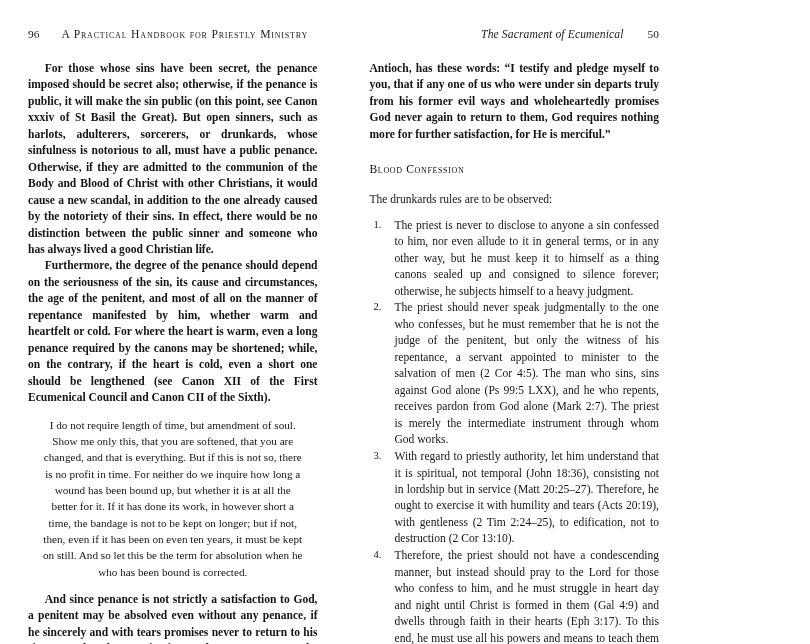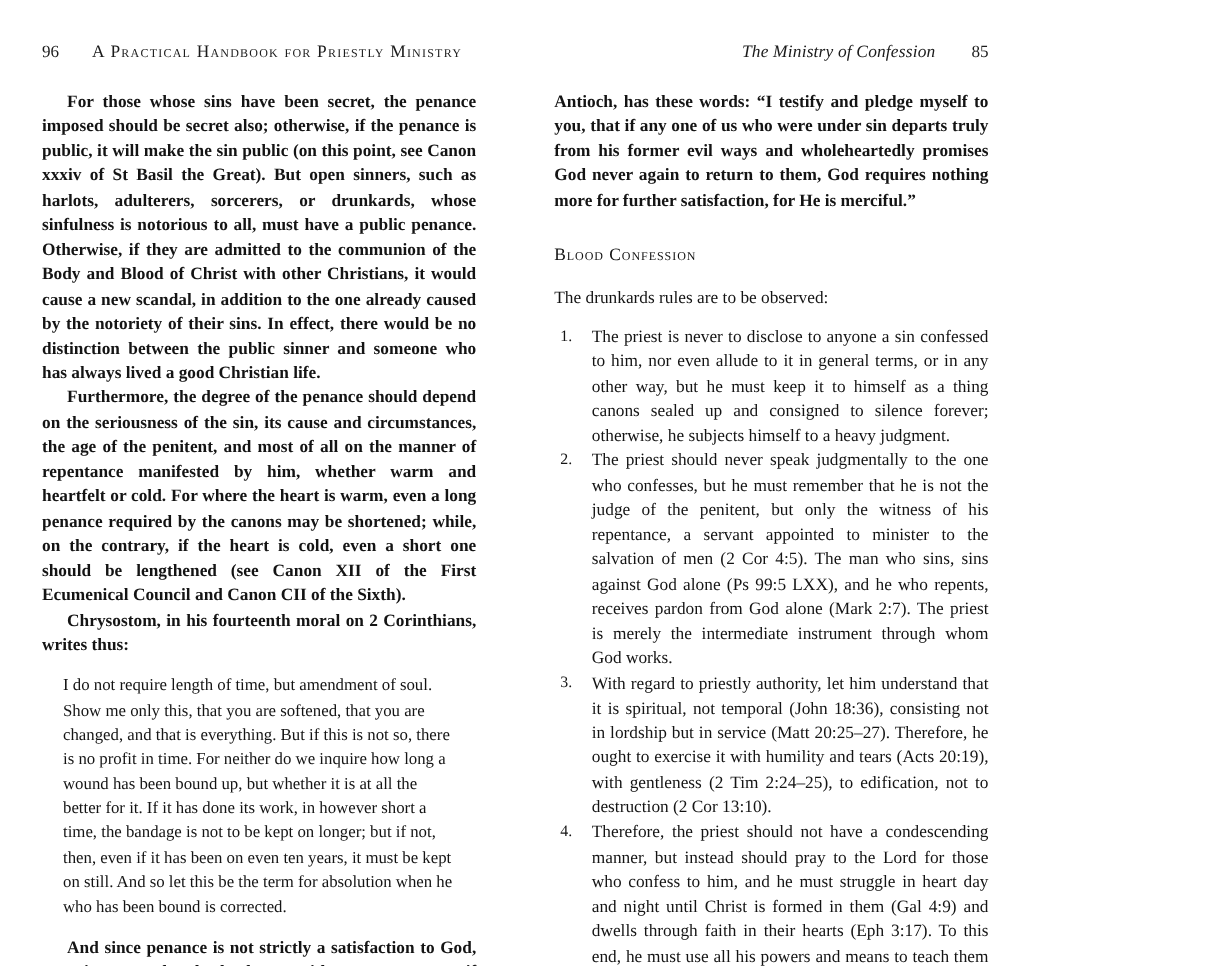--- a/index.html
+++ b/index.html
@@ -83,21 +83,21 @@
   }
   p.body-text.indent { text-indent: 1.45em; }
   p.body-text.noindent { text-indent: 0; }
 
   
   blockquote.extract {
     margin: 11px 0 11px 0;
     padding: 0 14px 0 14px;
     font-size: 11.2px;
     line-height: 16.35px;
-    text-align: left;
+    text-align: center;
     color: #141414;
   }
   blockquote.extract p {
     margin: 0;
     text-indent: 0;
   }
 
   
   h2.section-head {
     margin: 21px 0 15px 0;
@@ -156,36 +156,35 @@
       <span class="folio">96</span>
       <span class="rh-title-smallcaps">A Practical Handbook for Priestly Ministry</span>
     </div>
 
     <div class="column">
 
       <p class="body-text indent">For those whose sins have been secret, the penance imposed should be secret also; otherwise, if the penance is public, it will make the sin public (on this point, see Canon xxxiv of St Basil the Great). But open sinners, such as harlots, adulterers, sorcerers, or drunkards, whose sinfulness is notorious to all, must have a public penance. Otherwise, if they are admitted to the communion of the Body and Blood of Christ with other Christians, it would cause a new scandal, in addition to the one already caused by the notoriety of their sins. In effect, there would be no distinction between the public sinner and someone who has always lived a good Christian life.</p>
 
       <p class="body-text indent">Furthermore, the degree of the penance should depend on the seriousness of the sin, its cause and circumstances, the age of the penitent, and most of all on the manner of repentance manifested by him, whether warm and heartfelt or cold. For where the heart is warm, even a long penance required by the canons may be shortened; while, on the contrary, if the heart is cold, even a short one should be lengthened (see Canon XII of the First Ecumenical Council and Canon CII of the Sixth).</p>
 
-      <p class="body-text indent">Chrysostom, in his fourteenth moral on 2 Corinthians, writes thus:</p>
 
       <blockquote class="extract">
         <p>I do not require length of time, but amendment of soul. Show me only this, that you are softened, that you are changed, and that is everything. But if this is not so, there is no profit in time. For neither do we inquire how long a wound has been bound up, but whether it is at all the better for it. If it has done its work, in however short a time, the bandage is not to be kept on longer; but if not, then, even if it has been on even ten years, it must be kept on still. And so let this be the term for absolution when he who has been bound is corrected.</p>
       </blockquote>
 
       <p class="body-text indent">And since penance is not strictly a satisfaction to God, a penitent may be absolved even without any penance, if he sincerely and with tears promises never to return to his sin. So John the Baptist imposed no penance on the publicans who repented other than telling them to act fairly according to the laws prescribed for their office (Luke 3:13). Chrysostom, in his sermon on the Blessed Philogonus, Bishop of</p>
 
     </div>
   </div>
 
   <div class="page page-recto">
 
     <div class="running-head recto">
-      <span class="rh-title-italic">The Ministry of Confession</span>
-      <span class="folio">85</span>
+      <span class="rh-title-italic">The Sacrament of Ecumenical</span>
+      <span class="folio">50</span>
     </div>
 
     <div class="column">
 
       <p class="body-text noindent">Antioch, has these words: “I testify and pledge myself to you, that if any one of us who were under sin departs truly from his former evil ways and wholeheartedly promises God never again to return to them, God requires nothing more for further satisfaction, for He is merciful.”</p>
 
       <h2 class="section-head">Blood Confession</h2>
 
       <p class="lede">The drunkards rules are to be observed:</p>
 

